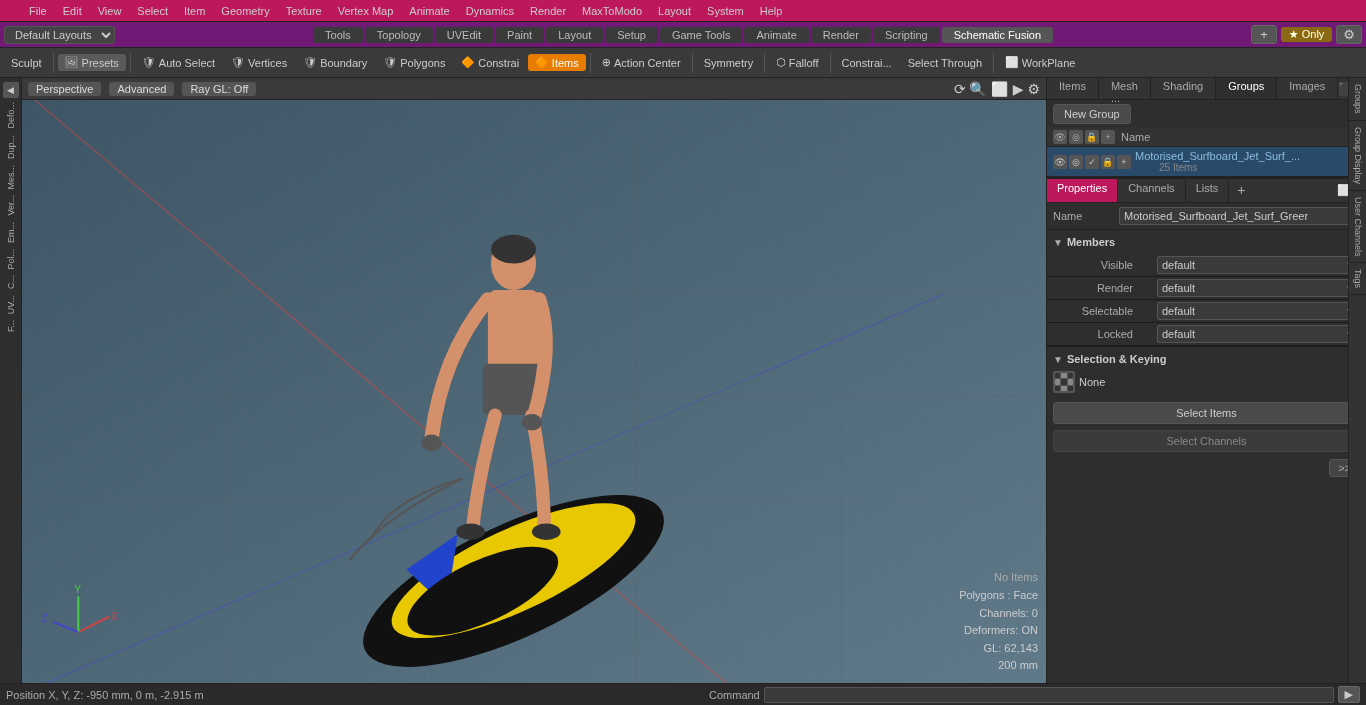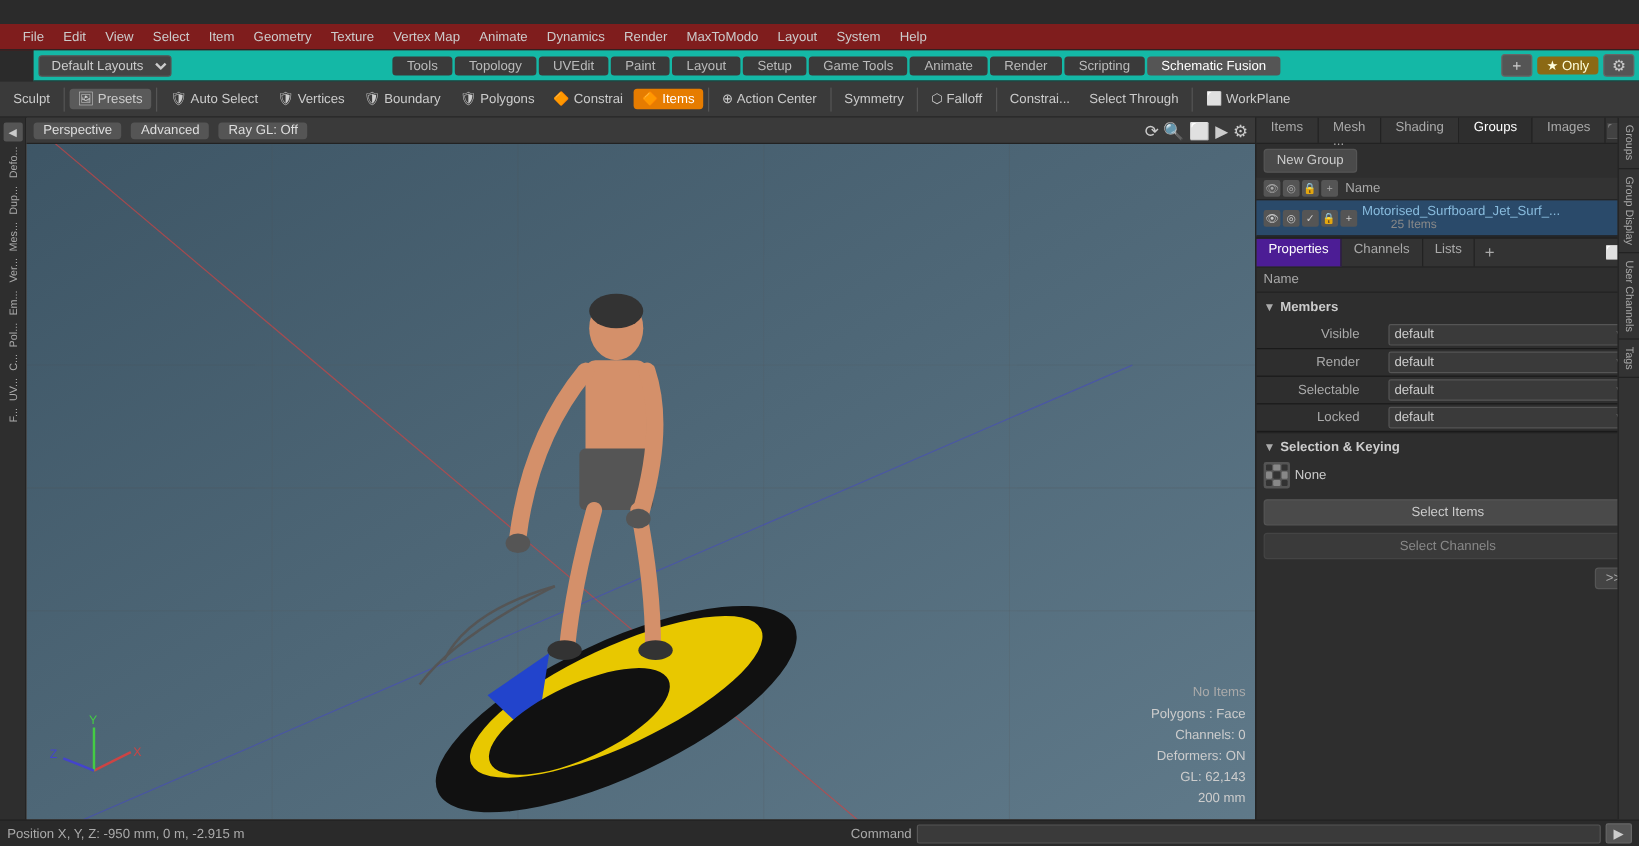--- a/index.html
+++ b/index.html
@@ -12,47 +12,45 @@
       height: 705px;
       overflow: hidden;
       display: flex;
       flex-direction: column;
     }
 
     
     .menu-bar {
       display: flex;
       align-items: center;
-      background: #7f1d1d;
+      background: #be185d;
       height: 22px;
-      padding: 0 12px;
+      padding: 0 22px;
       gap: 2px;
       border-bottom: 1px solid #222;
       flex-shrink: 0;
-      margin-top: 20px;
     }
     .menu-item {
       padding: 2px 7px;
       cursor: pointer;
       color: #ccc;
       font-size: 11px;
       border-radius: 2px;
     }
 
     
     .layout-bar {
       display: flex;
       align-items: center;
-      background: #14b8a6;
+      background: #701a75;
       height: 26px;
       padding: 0 4px;
       gap: 4px;
       border-bottom: 1px solid #222;
       flex-shrink: 0;
-      margin-left: 28px;
     }
     .layout-dropdown {
       background: #444;
       color: #ccc;
       border: 1px solid #555;
       border-radius: 3px;
       padding: 1px 6px;
       font-size: 11px;
       cursor: pointer;
     }
@@ -369,21 +367,21 @@
       height: 24px;
     }
     .prop-tab {
       padding: 3px 10px;
       cursor: pointer;
       color: #aaa;
       font-size: 11px;
       border-right: 1px solid #222;
     }
     .prop-tab.active {
-      background: #4c1d95;
+      background: #be185d;
       color: #fff;
       text-align: right;
     }
     .prop-tab-plus {
       padding: 3px 8px;
       cursor: pointer;
       color: #aaa;
       font-size: 14px;
     }
     .prop-tab-controls {
@@ -868,20 +866,21 @@
           <div class="prop-tab">Lists</div>
           <div class="prop-tab-plus">+</div>
           <div class="prop-tab-controls">
             <span style="color:#aaa;cursor:pointer;">⬜</span>
             <span style="color:#aaa;cursor:pointer;">▶</span>
           </div>
         </div>
 
         <div class="prop-name-row">
           <span class="prop-name-label">Name</span>
+          <input class="prop-name-input" type="text" value="Motorised_Surfboard_Jet_Surf_Greer" style="">
         </div>
 
         <div class="members-section">
           <div class="members-header">
             <span class="members-toggle">▼</span>
             <span class="members-title">Members</span>
           </div>
         </div>
 
         <div class="prop-row">

